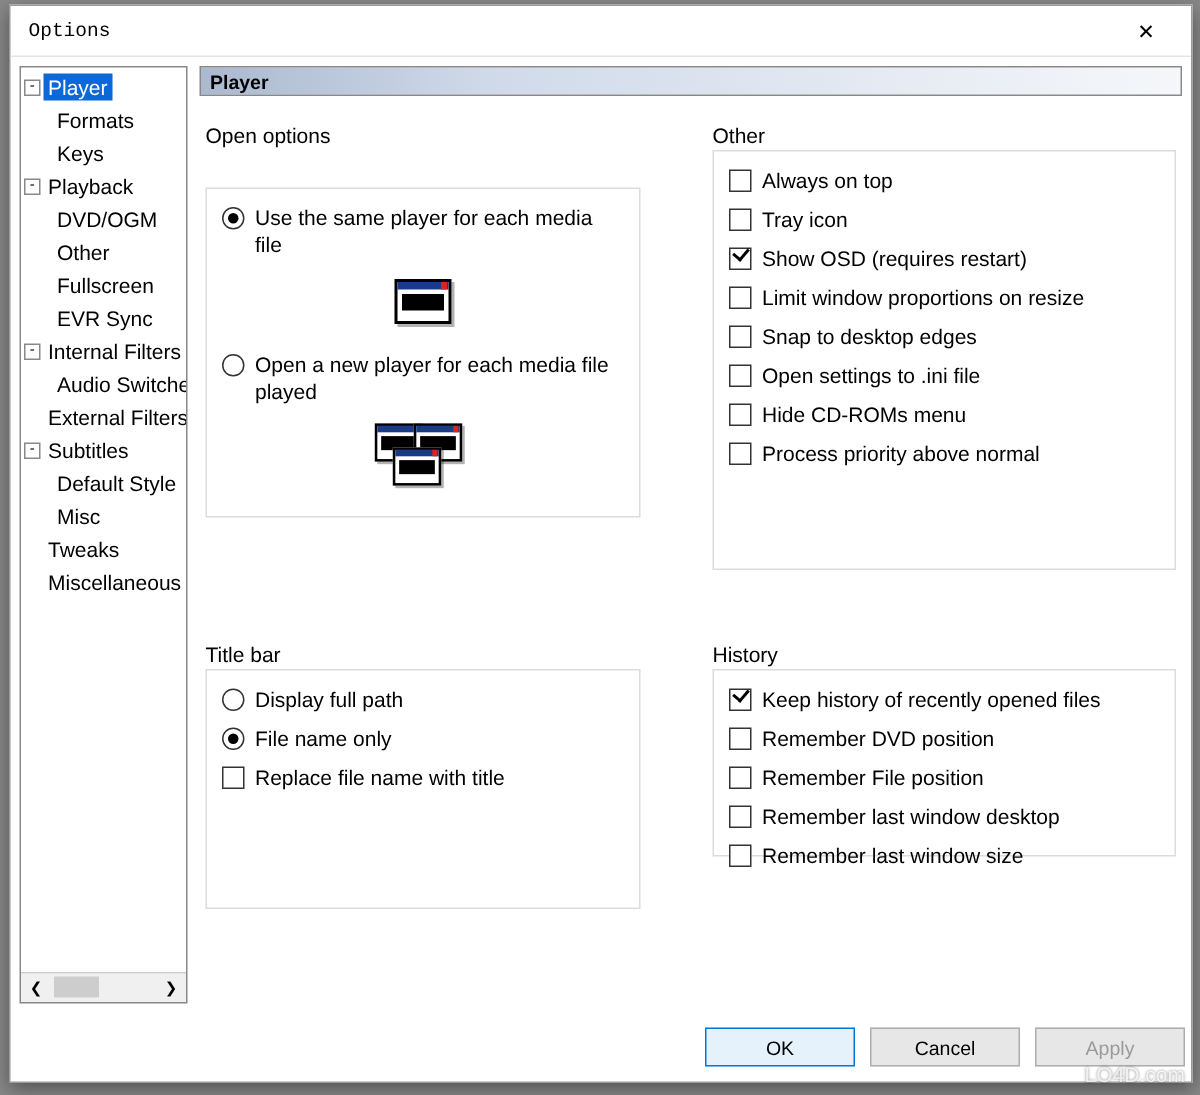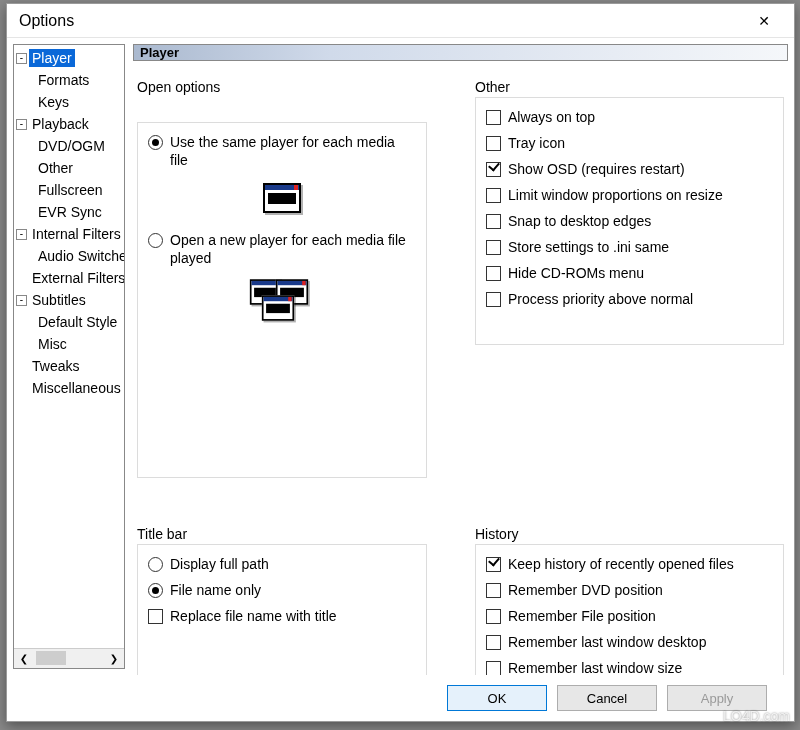--- a/index.html
+++ b/index.html
@@ -24,21 +24,22 @@
   }
   .titlebar {
     height: 34px;
     display: flex;
     align-items: center;
     padding: 0 10px 0 12px;
     border-bottom: 1px solid #e5e5e5;
   }
   .titlebar .title {
     flex: 1;
-    font-size: 16px;
+    font-size: 13px;
+    font-family: Liberation Mono, monospace;
   }
   .closebtn {
     width: 40px; height: 28px;
     display: flex; align-items: center; justify-content: center;
     font-size: 14px;
     font-family: sans-serif;
   }
   .body {
     flex: 1;
     display: flex;
@@ -224,21 +225,21 @@
   .icon-stack .p1 { left: 0px; top: 0px; }
   .icon-stack .p2 { left: 26px; top: 0px; }
   .icon-stack .p3 { left: 12px; top: 16px; }
   
   .footer {
     height: 46px;
     border-top: 0;
     display: flex;
     justify-content: flex-end;
     align-items: center;
-    padding: 0 27px;
+    padding: 0 4px;
     gap: 10px;
   }
   .btn {
     min-width: 100px;
     height: 26px;
     border: 1px solid #adadad;
     background: #e7e7e7;
     display: inline-flex;
     align-items: center; justify-content: center;
     font-size: 13px;
@@ -357,21 +358,21 @@
     </div>
 
     <div class="panel">
       <div class="panel-header">Player</div>
 
       <div class="panel-body">
         <div class="grid2">
 
           <div class="group">
             <span class="group-label">Open options</span>
-            <div class="group-box" style="height:356px;margin-top:27px;">
+            <div class="group-box" style="height:220px;margin-top:27px;">
               <div class="radio-row">
                 <span class="radio checked">
                     <span class="dot"></span>
                   </span>
                 <span class="opt-text">Use the same player for each media file</span>
               </div>
               <div class="icon-block">
                 <div class="player-icon">
                     <div class="titlebar-mini"></div>
                     <div class="red"></div>
@@ -397,21 +398,21 @@
                     <div class="titlebar-mini"></div>
                     <div class="red"></div>
                     <div class="screen"></div>
                   </div>
               </div>
             </div>
           </div>
 
           <div class="group">
             <span class="group-label">Other</span>
-            <div class="group-box" id="other-box" style="height:248px;">
+            <div class="group-box" id="other-box" style="height:280px;">
                 <div class="check-row">
                   <span class="checkbox"></span>
                   <span class="opt-text">Always on top</span>
                 </div>
                 <div class="check-row">
                   <span class="checkbox"></span>
                   <span class="opt-text">Tray icon</span>
                 </div>
                 <div class="check-row">
                   <span class="checkbox checked"></span>
@@ -420,21 +421,21 @@
                 <div class="check-row">
                   <span class="checkbox"></span>
                   <span class="opt-text">Limit window proportions on resize</span>
                 </div>
                 <div class="check-row">
                   <span class="checkbox"></span>
                   <span class="opt-text">Snap to desktop edges</span>
                 </div>
                 <div class="check-row">
                   <span class="checkbox"></span>
-                  <span class="opt-text">Store settings to .ini same</span>
+                  <span class="opt-text">Open settings to .ini file</span>
                 </div>
                 <div class="check-row">
                   <span class="checkbox"></span>
                   <span class="opt-text">Hide CD-ROMs menu</span>
                 </div>
                 <div class="check-row">
                   <span class="checkbox"></span>
                   <span class="opt-text">Process priority above normal</span>
                 </div>
               </div>
@@ -455,21 +456,21 @@
               </div>
               <div class="check-row">
                 <span class="checkbox"></span>
                 <span class="opt-text">Replace file name with title</span>
               </div>
             </div>
           </div>
 
           <div class="group">
             <span class="group-label">History</span>
-            <div class="group-box" id="history-box" style="height:173px;">
+            <div class="group-box" id="history-box" style="height:125px;">
                 <div class="check-row">
                   <span class="checkbox checked"></span>
                   <span class="opt-text">Keep history of recently opened files</span>
                 </div>
                 <div class="check-row">
                   <span class="checkbox"></span>
                   <span class="opt-text">Remember DVD position</span>
                 </div>
                 <div class="check-row">
                   <span class="checkbox"></span>

